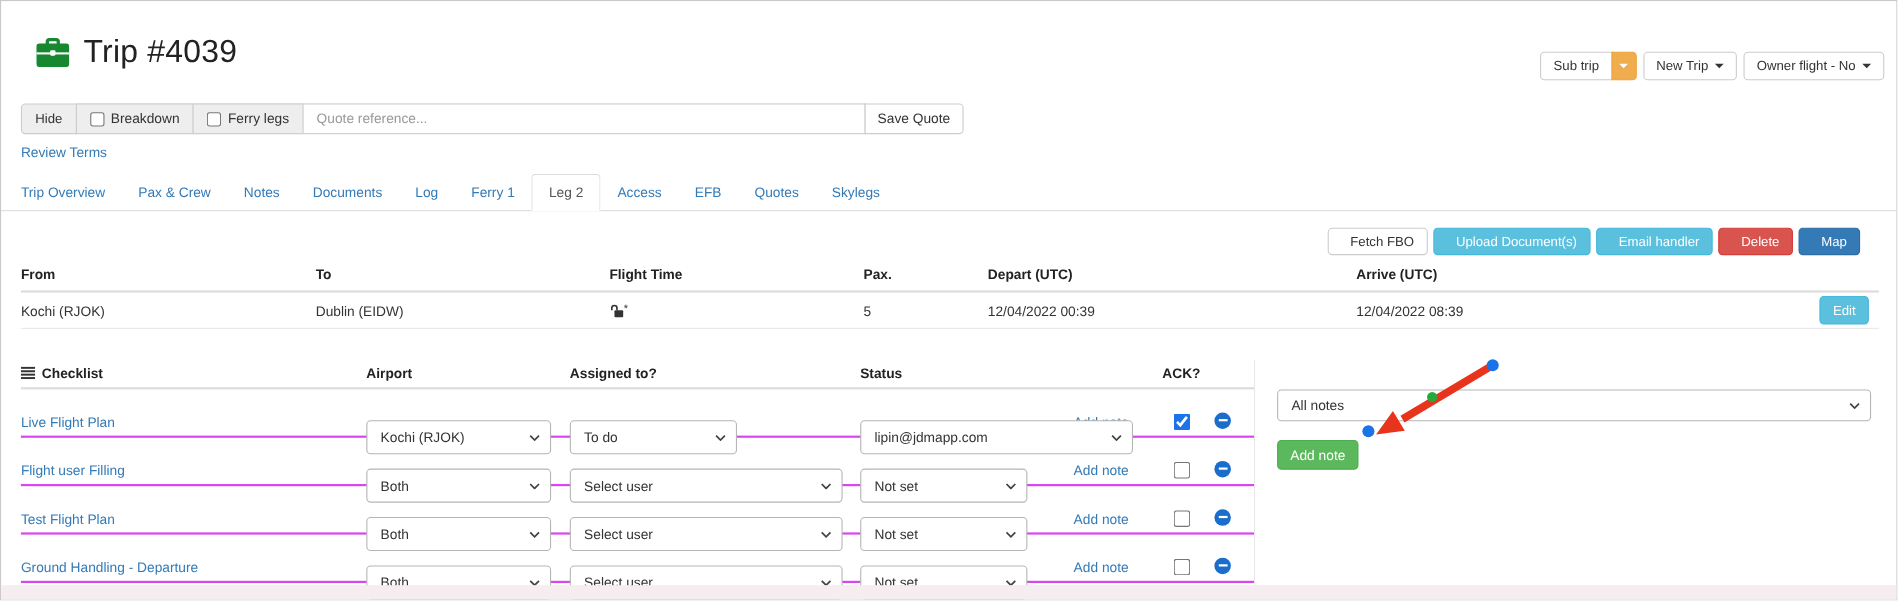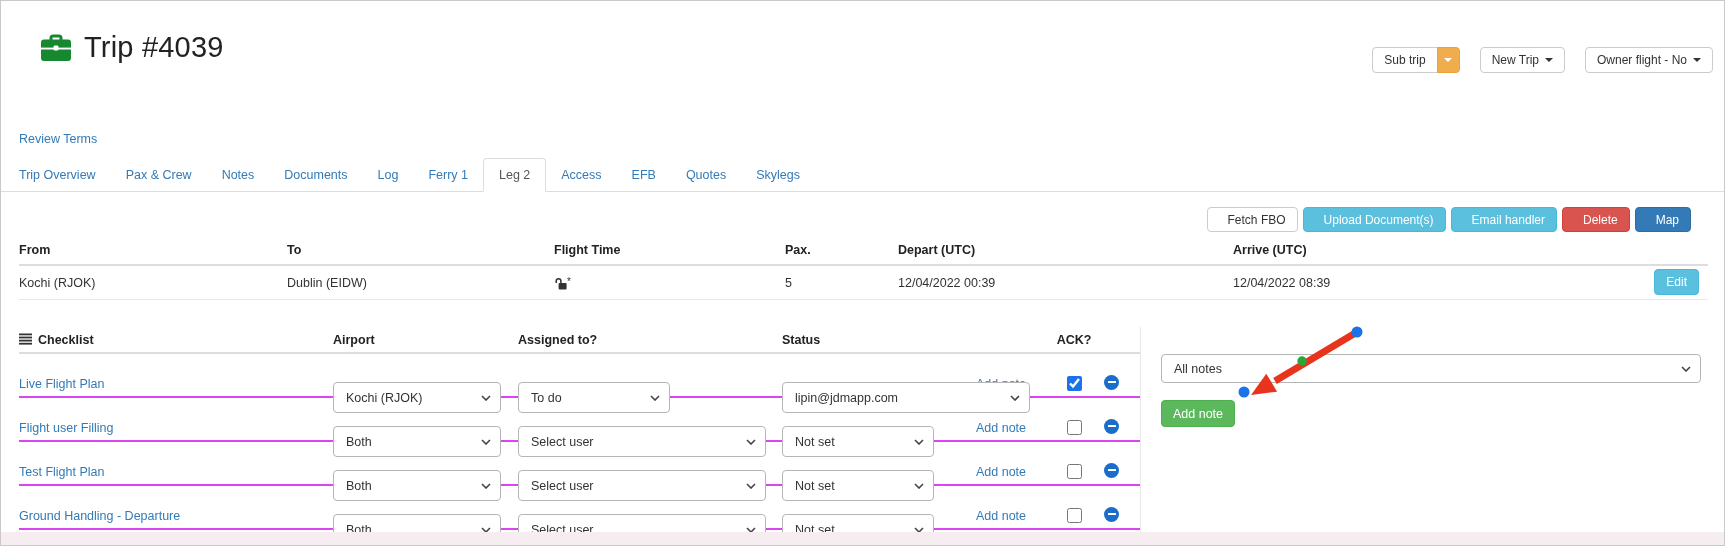--- a/index.html
+++ b/index.html
@@ -6,38 +6,38 @@
   body {
     width:1725px; height:546px;
     font-family:"Liberation Sans","DejaVu Sans",sans-serif;
     background:#fff; color:#333; overflow:hidden;
   }
   #frame { position:relative; width:1725px; height:546px; background:#fff;
            border:1px solid #c9c9c9; }
   .abs { position:absolute; }
 
   
-  #title-row { left:0; top:30px; display:flex; align-items:center; gap:13px;padding-left:40px; }
+  #title-row { left:32px; top:30px; display:flex; align-items:center; gap:13px; }
   #page-title { font-size:29px; font-weight:500; color:#222; letter-spacing:.2px; }
 
   
   .btn { display:inline-flex; align-items:center; justify-content:center;
          border:1px solid #ccc; border-radius:4px; background:#fff; color:#333;
          font-size:12px; padding:0 11px; height:26px; white-space:nowrap; cursor:default; }
   .btn-info    { background:#5bc0de; border-color:#46b8da; color:#fff; }
   .btn-danger  { background:#d9534f; border-color:#d43f3a; color:#fff; }
   .btn-primary { background:#337ab7; border-color:#2e6da4; color:#fff; }
   .btn-success { background:#5cb85c; border-color:#4cae4c; color:#fff; }
   .caret-dn { display:inline-block; width:0; height:0; margin-left:6px;
               border-left:4px solid transparent; border-right:4px solid transparent;
               border-top:4px solid #333; }
   .caret-white { border-top-color:#fff; margin-left:0; }
 
   
-  #top-actions { top:46px; right:11px; display:flex; gap:20px; }
+  #top-actions { top:46px; right:11px; display:flex; gap:6px; }
   #subtrip-group { display:flex; }
   #subtrip-group .btn:first-child { border-radius:4px 0 0 4px; }
   #subtrip-caret { width:23px; padding:0; background:#f0ad4e; border-color:#eea236;
                    border-radius:0 4px 4px 0; margin-left:-1px; }
 
   
   #toolbar { left:18px; top:93px; display:flex; height:28px; font-size:12.5px; }
   .addon { background:#eee; border:1px solid #ccc; display:flex; align-items:center;
            padding:0 12px; margin-left:-1px; color:#333; }
   .addon:first-child { border-radius:4px 0 0 4px; margin-left:0; }
@@ -128,20 +128,33 @@
     <span class="btn">
         <span>New Trip</span>
         <i class="caret-dn"></i>
       </span>
     <span class="btn">
         <span>Owner flight - No</span>
         <i class="caret-dn"></i>
       </span>
   </div>
 
+  <div class="abs" id="toolbar">
+    <span class="addon btn" style="height:28px;border-radius:4px 0 0 4px;background:#eee;">Hide</span>
+    <label class="addon">
+      <input type="checkbox" style="">
+      <span>Breakdown</span>
+    </label>
+    <label class="addon">
+      <input type="checkbox" style="">
+      <span>Ferry legs</span>
+    </label>
+    <input id="quote-input" placeholder="Quote reference..." style="">
+    <span class="btn" id="save-quote">Save Quote</span>
+  </div>
 
   <a class="abs link" id="review-terms">Review Terms</a>
 
   <nav class="abs" id="tabs">
     <span class="tab">Trip Overview</span>
     <span class="tab">Pax &amp; Crew</span>
     <span class="tab">Notes</span>
     <span class="tab">Documents</span>
     <span class="tab">Log</span>
     <span class="tab">Ferry 1</span>

